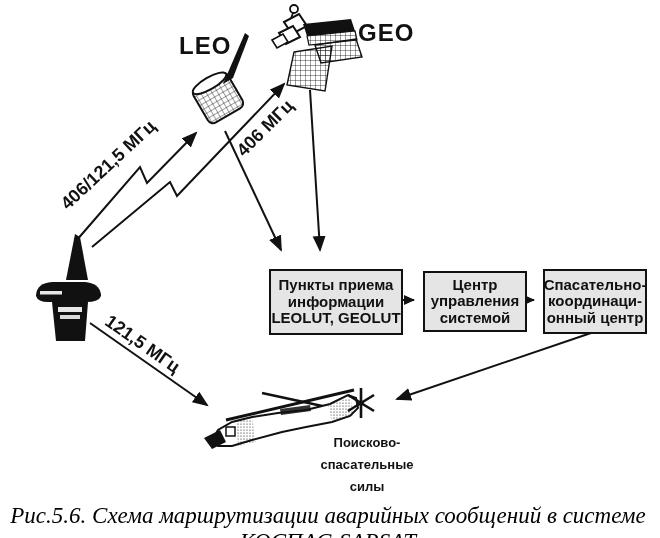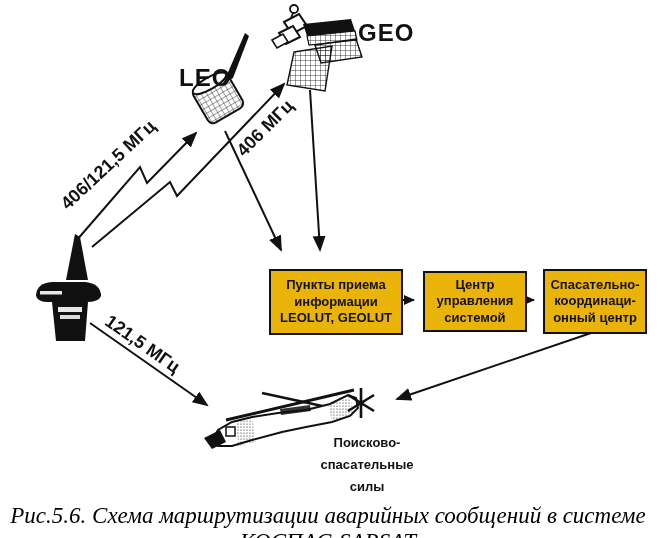--- a/index.html
+++ b/index.html
@@ -2,37 +2,37 @@
 <html><head>
 <meta charset="utf-8">
 <style>
   html,body{margin:0;padding:0;background:#fff;}
   .canvas{
     position:relative;width:660px;height:538px;background:#ffffff;
     font-family:"Liberation Sans",sans-serif;color:#111;overflow:hidden;
   }
   .art{position:absolute;left:0;top:0;width:660px;height:538px;}
   .flowbox{
-    position:absolute;border:2px solid #111;background:#eab308;
+    position:absolute;border:2px solid #111;background:#e5e5e5;
     display:flex;align-items:center;justify-content:center;
-    text-align:center;font-size:13px;line-height:16.5px;font-weight:600;
+    text-align:center;font-size:15px;line-height:16.5px;font-weight:600;
     white-space:pre-line;
   }
   .box-lut{left:269px;top:269px;width:130px;height:62px;}
   .box-mcc{left:423px;top:271px;width:100px;height:57px;}
   .box-rcc{left:543px;top:269px;width:100px;height:61px;}
   .freq{
     position:absolute;font-size:18px;font-weight:600;white-space:nowrap;
     transform-origin:0 50%;
   }
   .freq-leo{left:64px;top:196px;transform:rotate(-43deg);}
   .freq-geo{left:240px;top:143px;transform:rotate(-45deg);}
   .freq-sar{left:107px;top:309px;transform:rotate(35deg);}
   .satlabel{position:absolute;font-size:24px;font-weight:600;letter-spacing:1px;}
-  .label-leo{left:179px;top:64px;}
+  .label-leo{left:179px;top:32px;}
   .label-geo{left:358px;top:19px;}
   .sar-label{
     position:absolute;left:287px;top:432px;width:160px;text-align:center;
     font-size:13px;line-height:22px;font-weight:600;white-space:pre-line;
   }
   .caption{
     position:absolute;left:0;right:4px;top:503px;text-align:center;
     font-family:"Liberation Serif",serif;font-style:italic;font-size:23px;color:#000;
   }
 </style>

